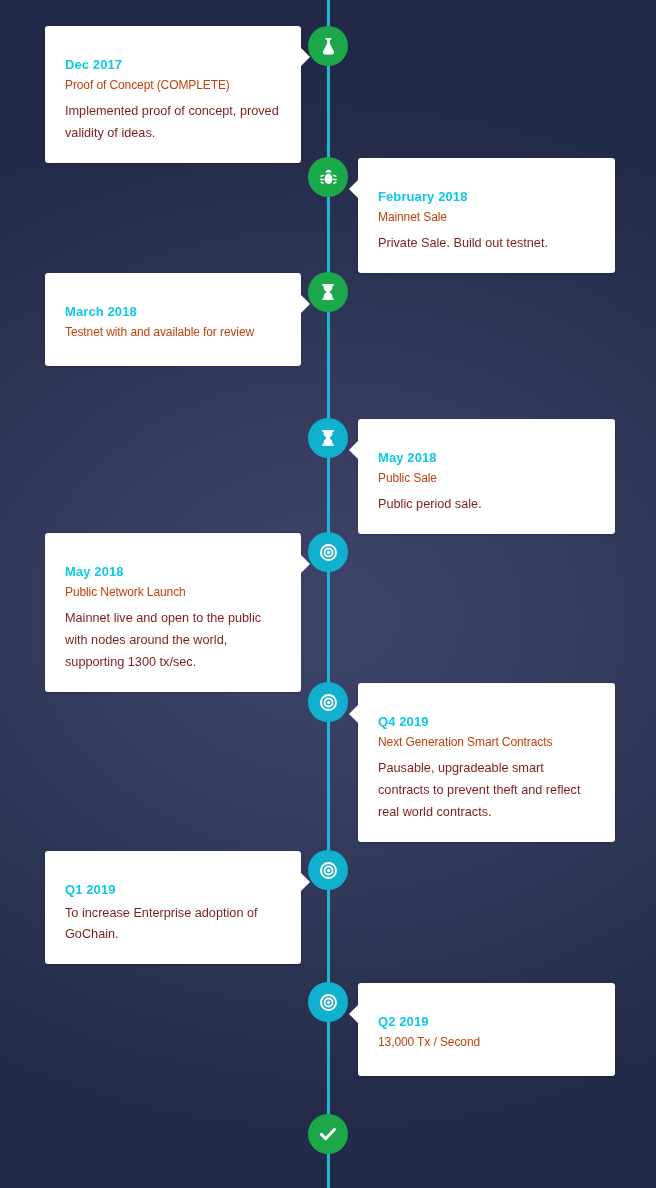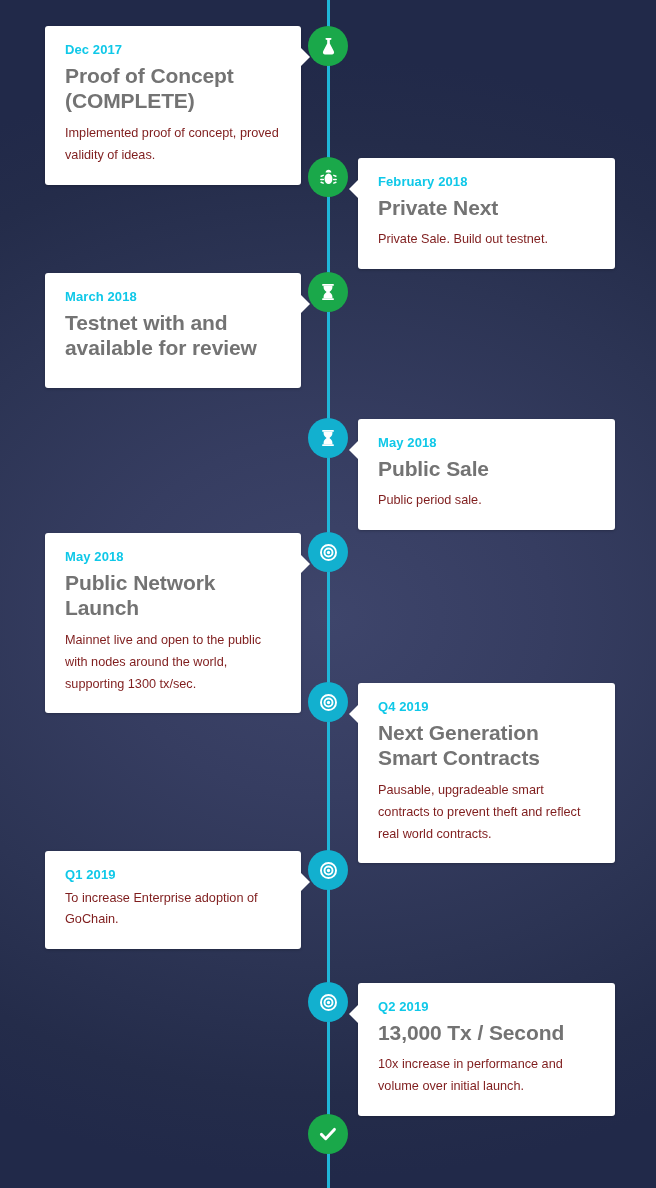--- a/index.html
+++ b/index.html
@@ -51,21 +51,21 @@
   .marker svg path, .marker svg circle, .marker svg rect, .marker svg polygon, .marker svg ellipse, .marker svg line {
     fill: #ffffff;
   }
   .marker svg .stroked { fill: none; stroke: #ffffff; }
 
   
   .card {
     position: absolute;
     background: #ffffff;
     border-radius: 3px;
-    padding: 16px 20px 18px 20px;
+    padding: 31px 20px 18px 20px;
     box-shadow: 0 1px 3px rgba(0,0,0,0.22);
   }
   .card.left  { left: 45px;  width: 256px; }
   .card.right { left: 358px; width: 257px; }
 
   
   .card.left::after {
     content: "";
     position: absolute;
     right: -9px;
@@ -88,23 +88,23 @@
 
   .card-date {
     color: #0fc8e8;
     font-size: 13px;
     font-weight: bold;
     letter-spacing: 0.1px;
     margin-bottom: 5px;
     line-height: 1.2;
   }
   .card-title {
-    color: #737373;
-    font-size: 21px;
-    font-weight: bold;
+    color: #c2410c;
+    font-size: 12px;
+    font-weight: normal;
     line-height: 1.22;
     margin-bottom: 9px;
     letter-spacing: -0.1px;
   }
   .card-desc {
     color: #7f1d1d;
     font-size: 12.7px;
     line-height: 1.72;
   }
 </style>
@@ -190,21 +190,21 @@
   </div>
 
   <div class="card left" style="top:26px">
     <div class="card-date">Dec 2017</div>
     <div class="card-title">Proof of Concept (COMPLETE)</div>
     <div class="card-desc">Implemented proof of concept, proved validity of ideas.</div>
   </div>
 
   <div class="card right" style="top:158px">
     <div class="card-date">February 2018</div>
-    <div class="card-title">Private Next</div>
+    <div class="card-title">Mainnet Sale</div>
     <div class="card-desc">Private Sale. Build out testnet.</div>
   </div>
 
   <div class="card left" style="top:273px">
     <div class="card-date">March 2018</div>
     <div class="card-title">Testnet with and available for review</div>
   </div>
 
   <div class="card right" style="top:419px">
     <div class="card-date">May 2018</div>
@@ -225,16 +225,15 @@
   </div>
 
   <div class="card left" style="top:851px">
     <div class="card-date">Q1 2019</div>
     <div class="card-desc">To increase Enterprise adoption of GoChain.</div>
   </div>
 
   <div class="card right" style="top:983px">
     <div class="card-date">Q2 2019</div>
     <div class="card-title">13,000 Tx / Second</div>
-    <div class="card-desc">10x increase in performance and volume over initial launch.</div>
   </div>
 
 </div>
 
 </body></html>

